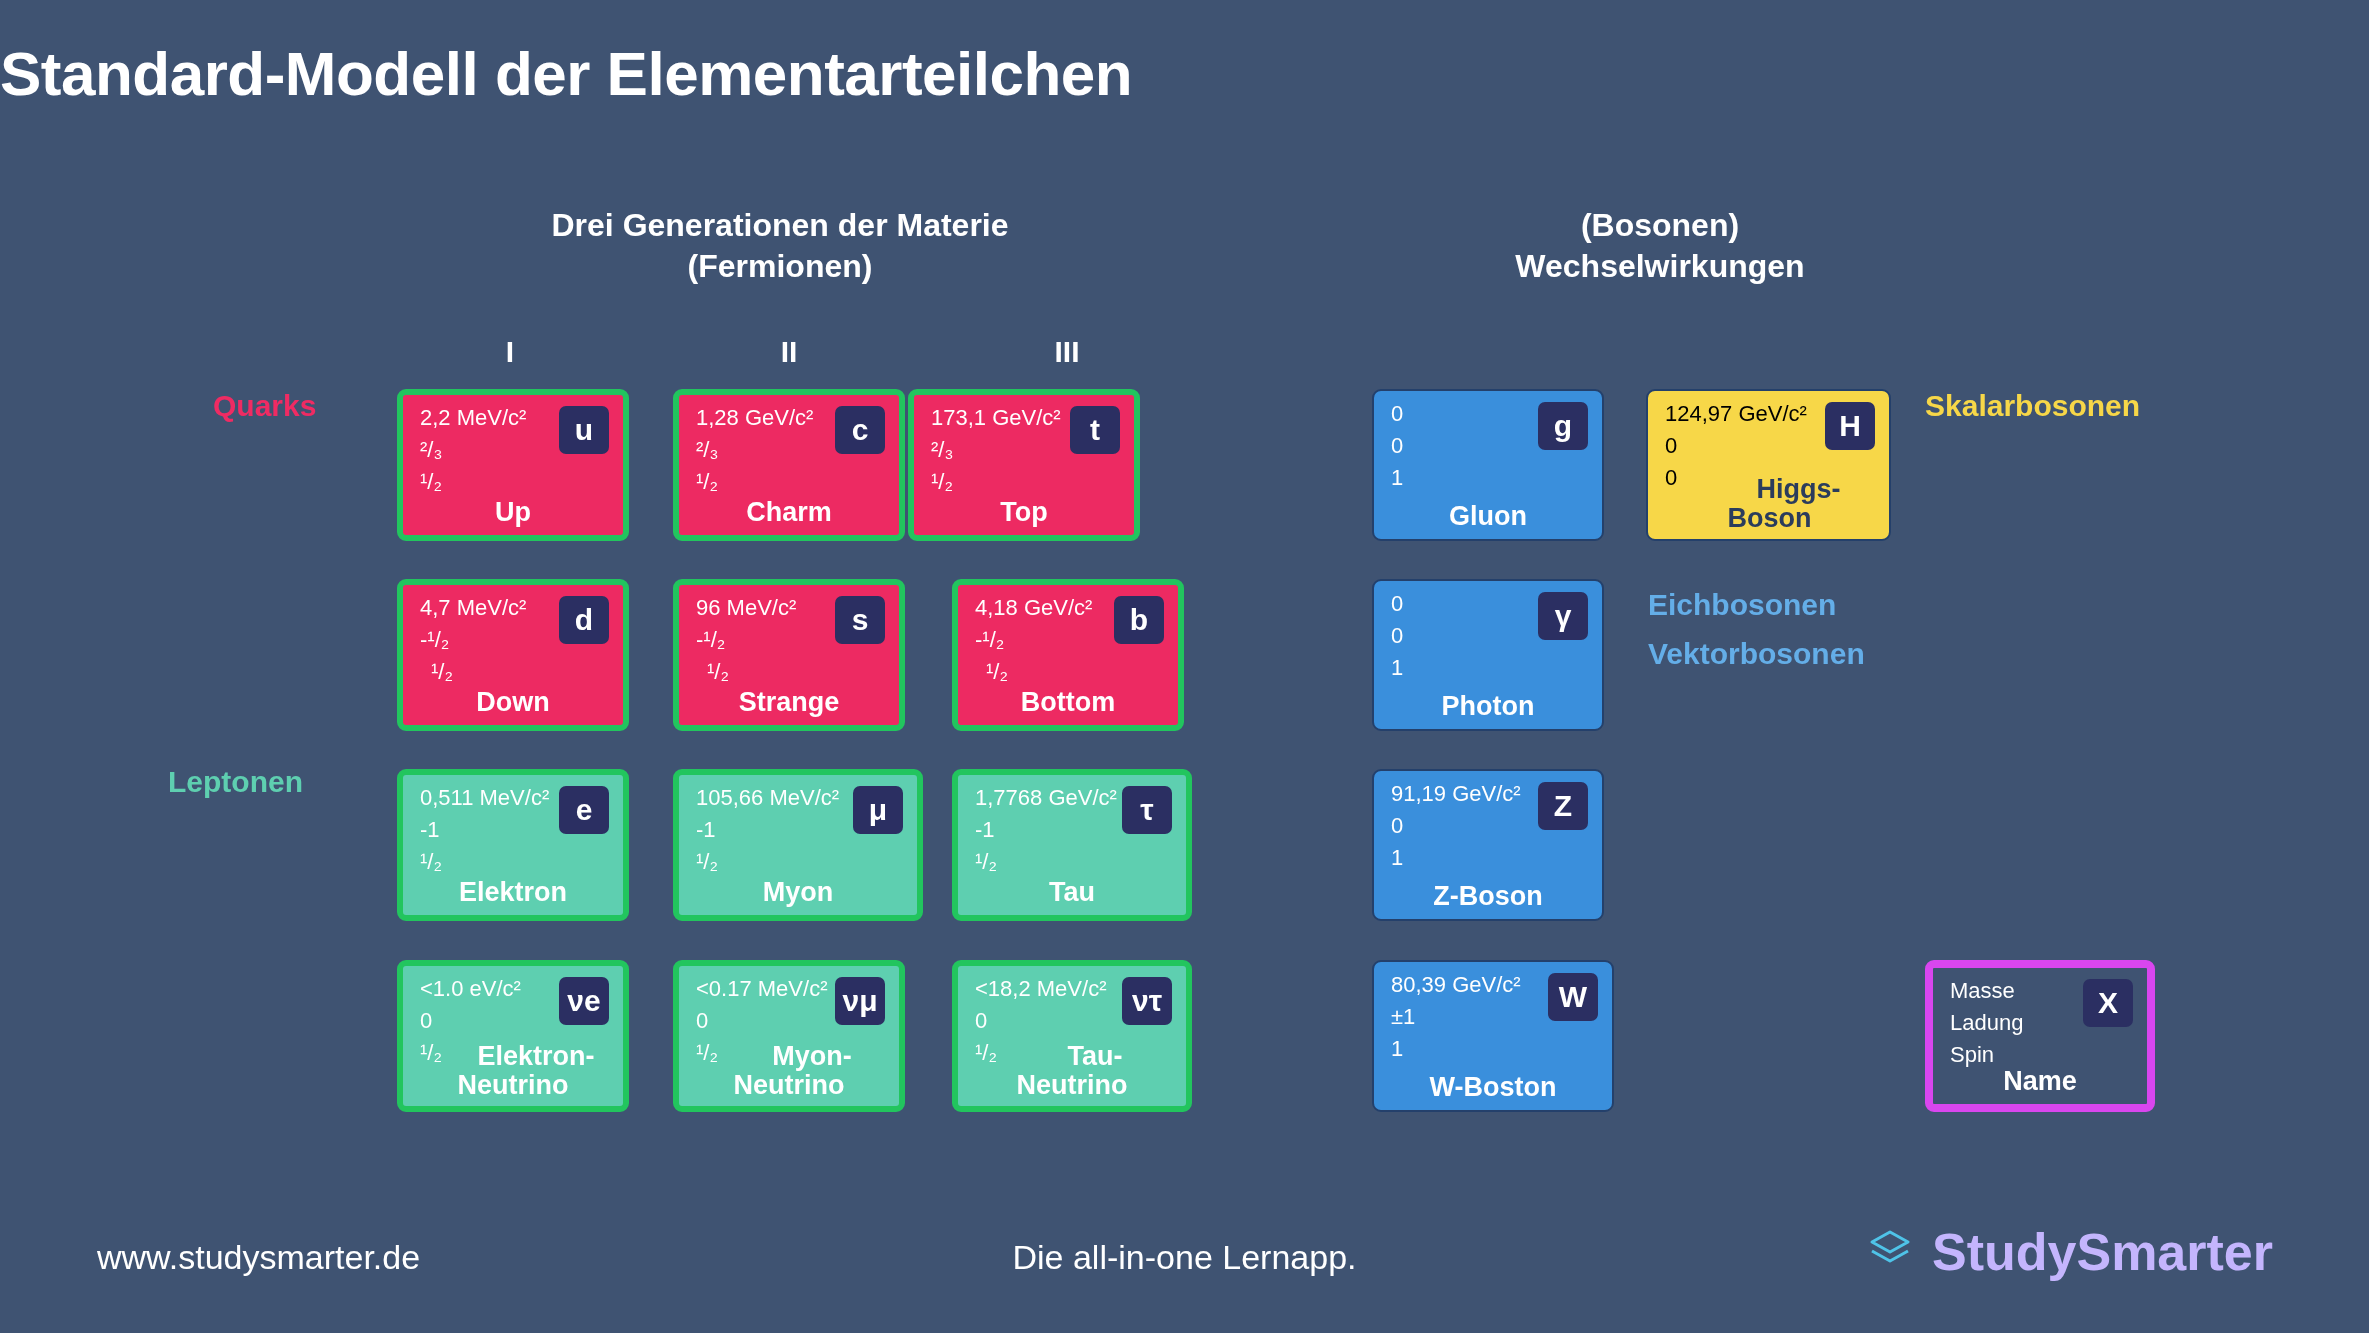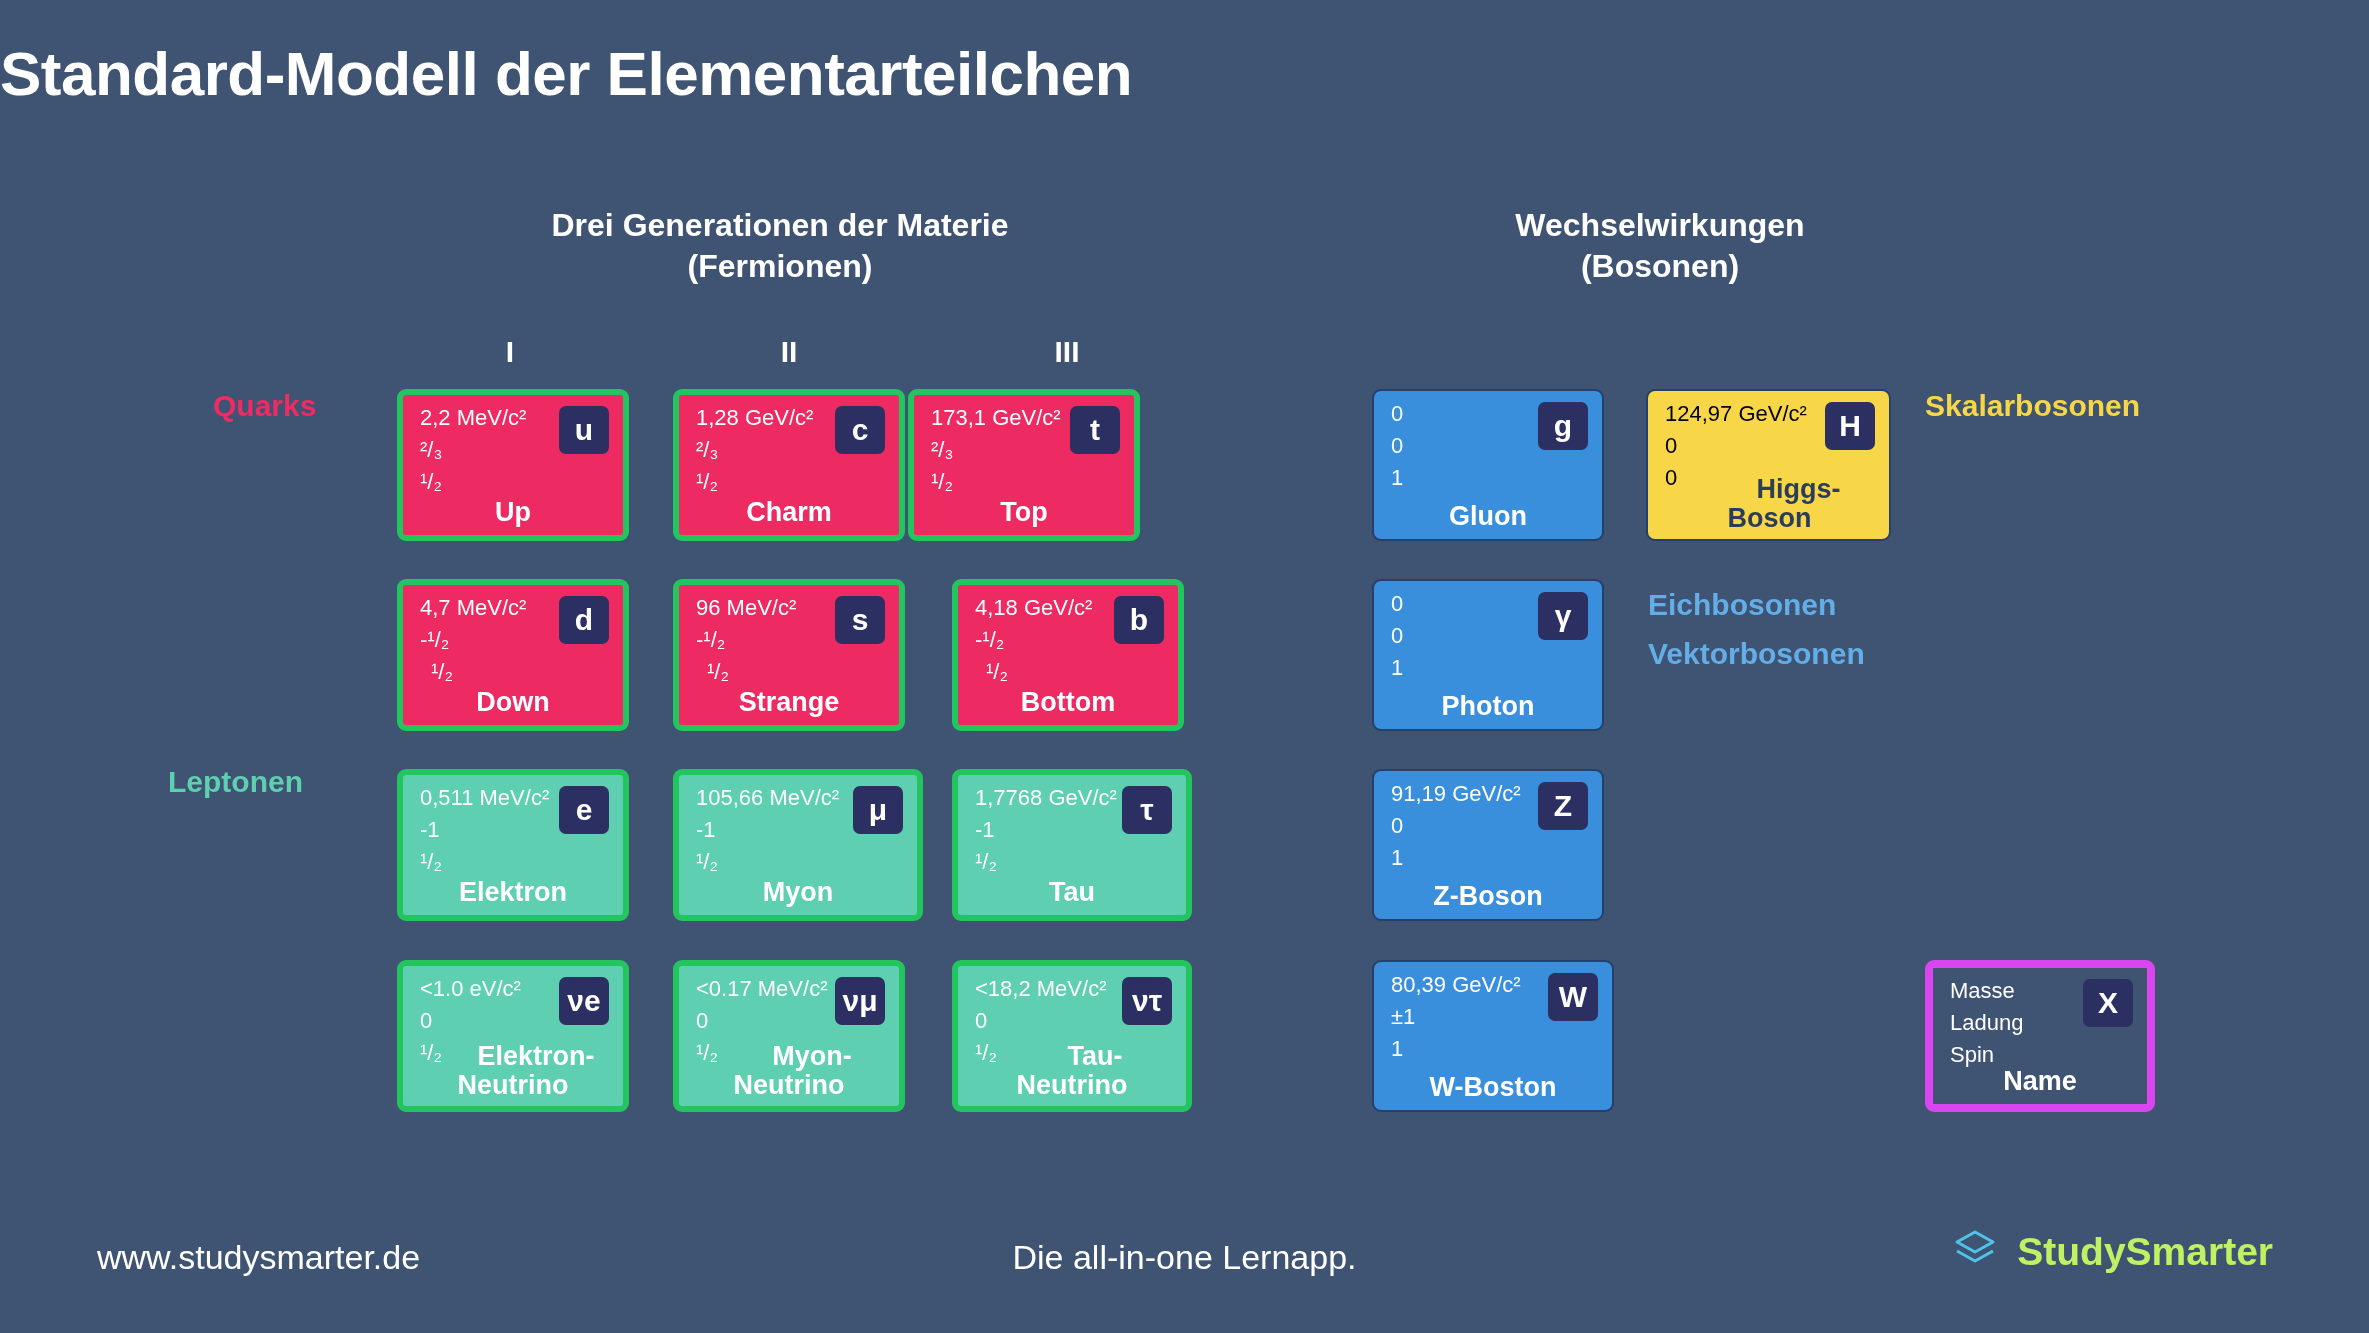--- a/index.html
+++ b/index.html
@@ -83,34 +83,34 @@
 
   .footer-left{
     position:absolute;left:97px;top:1238px;font-size:34px;color:#ffffff;
   }
   .footer-center{
     position:absolute;left:0;width:2369px;top:1238px;text-align:center;font-size:34px;color:#ffffff;
   }
   .footer-logo{
     position:absolute;right:96px;top:1222px;display:flex;align-items:center;gap:14px;
   }
-  .footer-logo .logo-text{font-size:39px;font-weight:bold;color:#bef264;}
+  .footer-logo .logo-text{font-size:52px;font-weight:bold;color:#c4b5fd;}
 </style>
 </head>
 <body>
 
 <div class="title">Standard-Modell der Elementarteilchen</div>
 
 <div class="col-head" id="head-fermions">
   <div>Drei Generationen der Materie</div>
   <div>(Fermionen)</div>
 </div>
 <div class="col-head" id="head-bosons">
+  <div>(Bosonen)</div>
   <div>Wechselwirkungen</div>
-  <div>(Bosonen)</div>
 </div>
 
 <div class="gen-label" id="gen-1">I</div>
 <div class="gen-label" id="gen-2">II</div>
 <div class="gen-label" id="gen-3">III</div>
 
 <div class="row-label" id="label-quarks">Quarks</div>
 <div class="row-label" id="label-leptonen">Leptonen</div>
 <div class="row-label" id="label-skalar">Skalarbosonen</div>
 <div class="row-label" id="label-eich">Eichbosonen</div>

